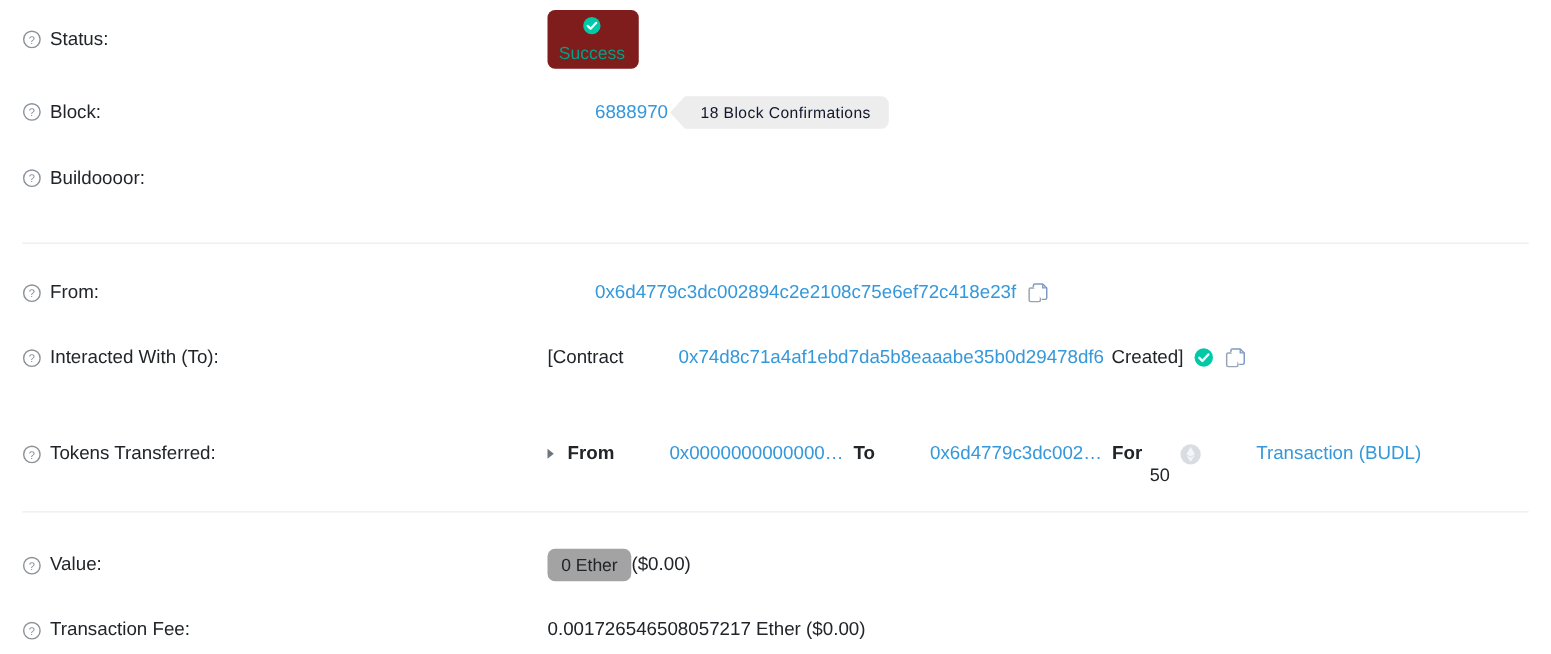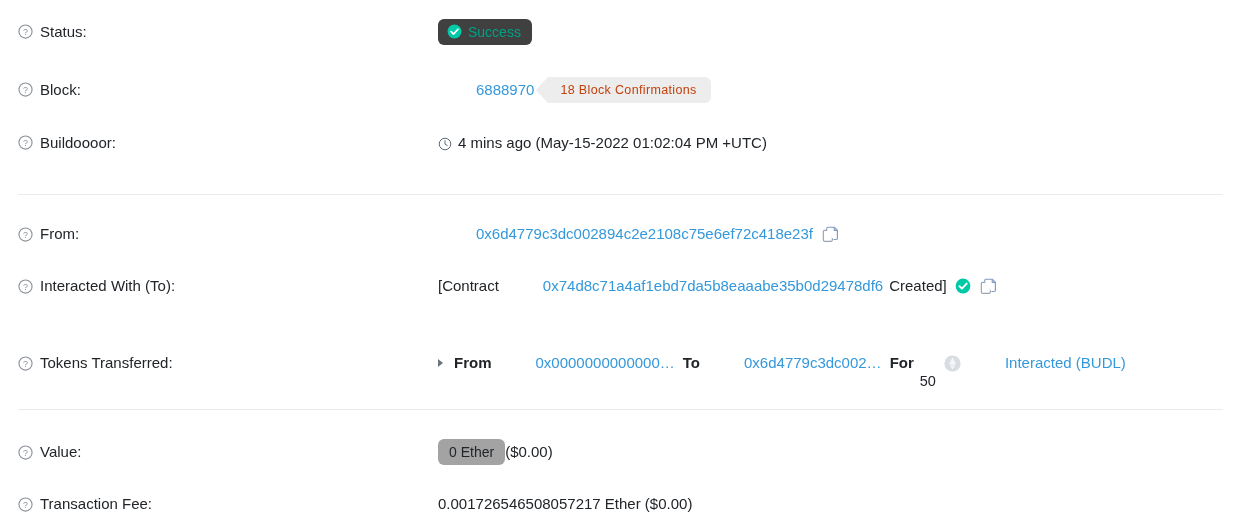--- a/index.html
+++ b/index.html
@@ -57,26 +57,27 @@
     height: 1px;
     background: #e9ecef;
     margin: 0 18px;
   }
 
   
   .status-badge {
     display: inline-flex;
     align-items: center;
     gap: 6px;
-    background: #404040;
+    background: #7f1d1d;
     color: #00a186;
     border-radius: 6px;
     padding: 5px 11px 5px 9px;
     font-size: 14px;
     line-height: 16px;
+    flex-direction: column;
   }
   .check-circle {
     width: 15px;
     height: 15px;
     flex: 0 0 15px;
     display: block;
   }
 
   
   .link {
@@ -86,21 +87,21 @@
     margin-left: 38px;
   }
   .block-number {
     font-size: 15px;
     color: #3498db;
   }
   .conf-badge {
     position: relative;
     margin-left: 14px;
     background: #ededed;
-    color: #c2410c;
+    color: #0f172a;
     font-size: 12.5px;
     letter-spacing: 0.35px;
     line-height: 14px;
     padding: 6px 14px 6px 12px;
     border-radius: 0 6px 6px 0;
     display: inline-block;
     white-space: nowrap;
   }
   .conf-badge::before {
     content: "";
@@ -240,29 +241,20 @@
 
   <div class="row" style="height:53px;align-items:center;">
     <div class="row-label">
       <span class="help-icon">
         <svg viewBox="0 0 16 16" width="15" height="15" aria-hidden="true">
           <circle cx="8" cy="8" r="7" fill="none" stroke="#8a9199" stroke-width="1.2"></circle>
           <text x="8" y="11.6" text-anchor="middle" font-family="Liberation Sans, sans-serif" font-size="9.5" fill="#8a9199">?</text>
         </svg>
       </span>
       <span>Buildoooor:</span>
-    </div>
-    <div class="row-value">
-      <span class="clock-icon">
-        <svg viewBox="0 0 16 16" width="14" height="14" aria-hidden="true">
-          <circle cx="8" cy="8" r="6.6" fill="none" stroke="#5b6572" stroke-width="1.1"></circle>
-          <path d="M8 4.3 L8 8.2 L10.6 9.7" fill="none" stroke="#5b6572" stroke-width="1.1" stroke-linecap="round"></path>
-        </svg>
-      </span>
-      <span>4 mins ago (May-15-2022 01:02:04 PM +UTC)</span>
     </div>
   </div>
 
   <div class="divider" style="margin-top:25px;"></div>
 
   <div class="row" style="height:52px;align-items:center;margin-top:13px;">
     <div class="row-label">
       <span class="help-icon">
         <svg viewBox="0 0 16 16" width="15" height="15" aria-hidden="true">
           <circle cx="8" cy="8" r="7" fill="none" stroke="#8a9199" stroke-width="1.2"></circle>
@@ -341,21 +333,21 @@
         <span class="tok-amount">50</span>
         <span class="sp-wide"></span>
         <span class="token-logo">
           <svg viewBox="0 0 18 18" width="17" height="17" aria-hidden="true">
             <circle cx="9" cy="9" r="8.6" fill="#d9dde2"></circle>
             <path d="M9 2.6 L12.6 8.9 L9 11.1 L5.4 8.9 Z" fill="#f4f6f8"></path>
             <path d="M9 11.9 L12.6 9.7 L9 15.3 L5.4 9.7 Z" fill="#f4f6f8"></path>
           </svg>
         </span>
         <span class="sp"></span>
-        <a class="link">Interacted (BUDL)</a>
+        <a class="link">Transaction (BUDL)</a>
       </div>
     </div>
   </div>
 
   <div class="divider" style="margin-top:20px;"></div>
 
   <div class="row" style="height:52px;align-items:center;margin-top:16px;">
     <div class="row-label">
       <span class="help-icon">
         <svg viewBox="0 0 16 16" width="15" height="15" aria-hidden="true">

